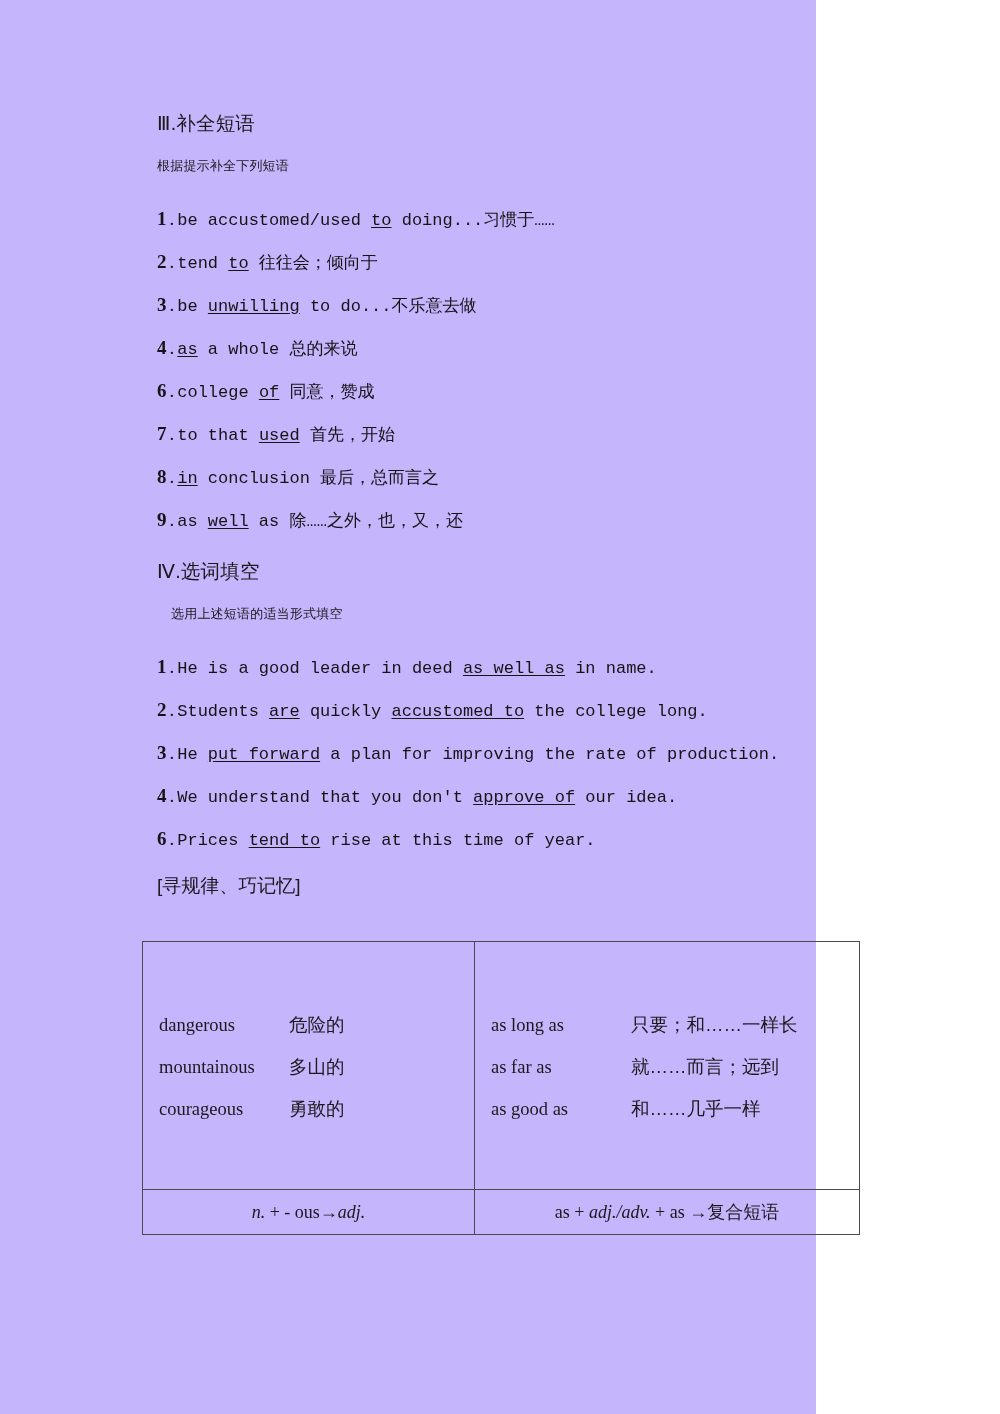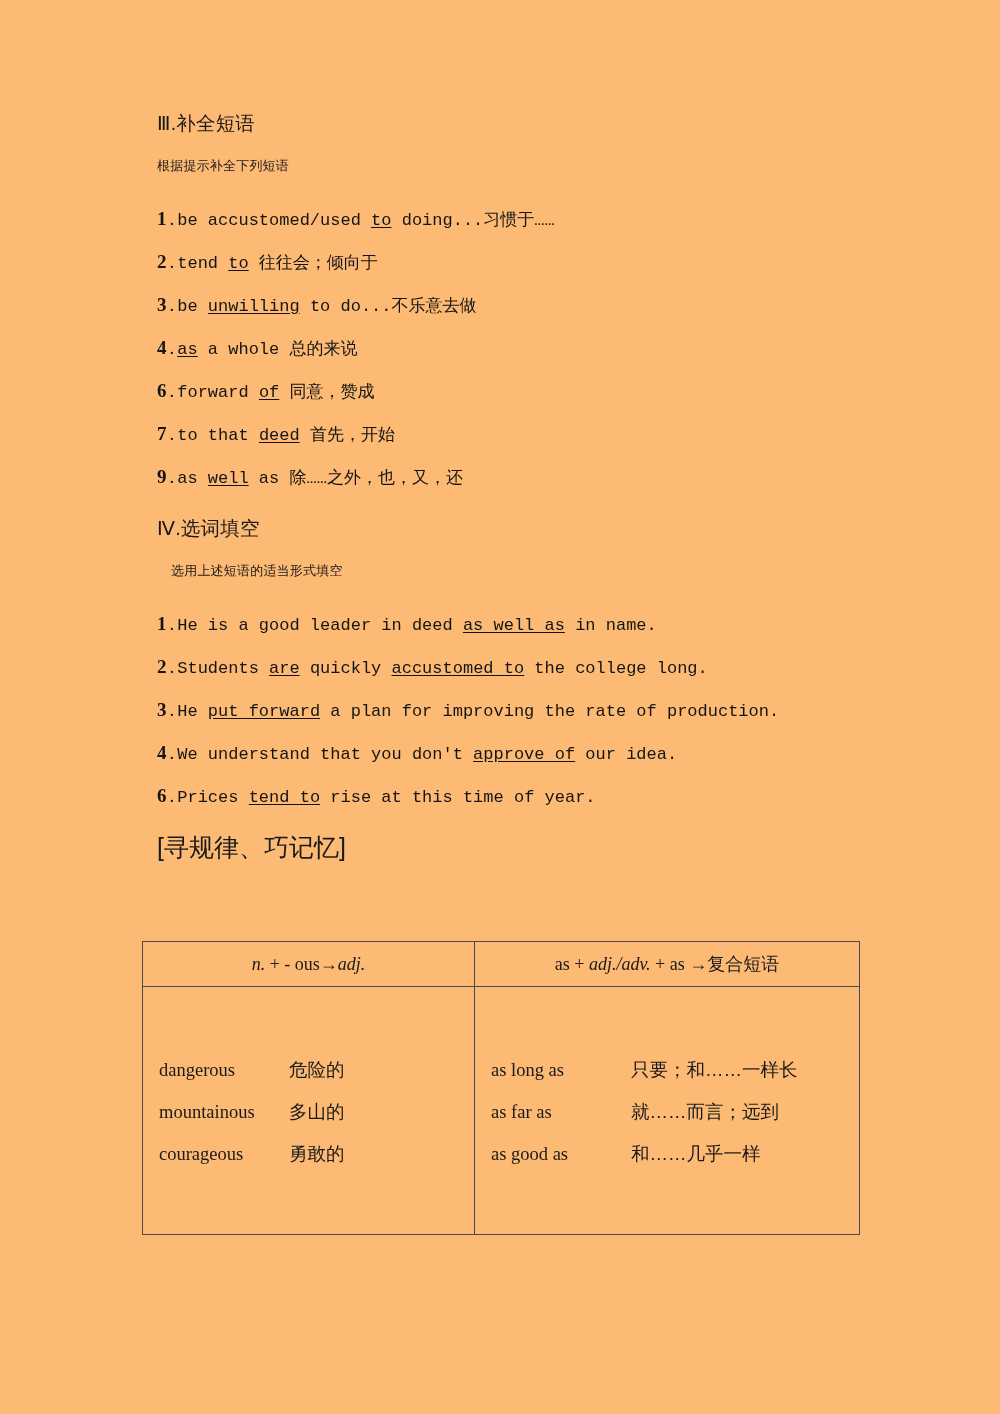--- a/index.html
+++ b/index.html
@@ -11,23 +11,23 @@
     width: 1000px;
     height: 1414px;
     position: relative;
     font-family: "Liberation Serif", "DejaVu Serif", serif;
     color: #1a1a1a;
     overflow: hidden;
   }
   .page {
     position: absolute;
     left: 0; top: 0;
-    width: 1000px;
+    width: 816px;
     height: 1414px;
-    background: #fdba74;
+    background: #c4b5fd;
   }
   .content {
     position: absolute;
     left: 157px;
     top: 112px;
     width: 760px;
   }
 
   
   .section-heading {
@@ -65,21 +65,21 @@
     font-size: 19px;
     padding-left: 3px;
     padding-right: 3px;
   }
   .item .txt { font-size: 17px; font-family: Liberation Mono, monospace; }
   .u { text-decoration: underline; text-underline-offset: 2px; }
 
   
   .bracket-heading {
     font-family: "Liberation Sans", "DejaVu Sans", sans-serif;
-    font-size: 25px;
+    font-size: 19px;
     color: #1a1a1a;
     line-height: 1.2;
   }
 
   
   .rule-table {
     position: absolute;
     left: 142px;
     top: 941px;
     width: 715px;
@@ -143,24 +143,27 @@
       <div class="item">
         <span class="num">2</span><span class="dot">.</span><span class="txt">tend </span><span class="txt u">to</span><span class="txt"> 往往会；倾向于</span>
       </div>
       <div class="item">
         <span class="num">3</span><span class="dot">.</span><span class="txt">be </span><span class="txt u">unwilling</span><span class="txt"> to do...不乐意去做</span>
       </div>
       <div class="item">
         <span class="num">4</span><span class="dot">.</span><span class="txt"></span><span class="txt u">as</span><span class="txt"> a whole  总的来说</span>
       </div>
       <div class="item">
-        <span class="num">6</span><span class="dot">.</span><span class="txt">forward </span><span class="txt u">of</span><span class="txt"> 同意，赞成</span>
-      </div>
-      <div class="item">
-        <span class="num">7</span><span class="dot">.</span><span class="txt">to that </span><span class="txt u">deed</span><span class="txt">  首先，开始</span>
+        <span class="num">6</span><span class="dot">.</span><span class="txt">college </span><span class="txt u">of</span><span class="txt"> 同意，赞成</span>
+      </div>
+      <div class="item">
+        <span class="num">7</span><span class="dot">.</span><span class="txt">to that </span><span class="txt u">used</span><span class="txt">  首先，开始</span>
+      </div>
+      <div class="item">
+        <span class="num">8</span><span class="dot">.</span><span class="txt"></span><span class="txt u">in</span><span class="txt"> conclusion  最后，总而言之</span>
       </div>
       <div class="item">
         <span class="num">9</span><span class="dot">.</span><span class="txt">as </span><span class="txt u">well</span><span class="txt"> as  除……之外，也，又，还</span>
       </div>
     </div>
 
     <div class="gap-section"></div>
 
     <div class="section-heading">Ⅳ.选词填空</div>
     <div class="gap-after-heading"></div>
@@ -187,28 +190,20 @@
 
     <div style="height:14px;"></div>
 
     <div class="bracket-heading">[寻规律、巧记忆]</div>
 
   </div>
 
   <table class="rule-table">
     <tbody>
         <tr>
-      <td class="col-left hdr">
-        <span class="it">n.</span><span> + - ous</span><span>→</span><span class="it">adj.</span>
-      </td>
-      <td class="col-right hdr">
-        <span>as + </span><span class="it">adj./adv.</span><span> + as </span><span>→复合短语</span>
-      </td>
-    </tr>
-    <tr>
       <td class="col-left body-cell">
         <div class="cell-inner">
           <div class="pair">
             <span class="en">dangerous</span>
                 <span class="zh">危险的</span>
           </div>
           <div class="pair">
             <span class="en">mountainous</span>
                 <span class="zh">多山的</span>
           </div>
@@ -228,16 +223,24 @@
             <span class="en">as far as</span>
                 <span class="zh">就……而言；远到</span>
           </div>
           <div class="pair wide-en">
             <span class="en">as good as</span>
                 <span class="zh">和……几乎一样</span>
           </div>
         </div>
       </td>
     </tr>
+    <tr>
+      <td class="col-left hdr">
+        <span class="it">n.</span><span> + - ous</span><span>→</span><span class="it">adj.</span>
+      </td>
+      <td class="col-right hdr">
+        <span>as + </span><span class="it">adj./adv.</span><span> + as </span><span>→复合短语</span>
+      </td>
+    </tr>
   </tbody>
     </table>
 
 </div>
 
 </body></html>

